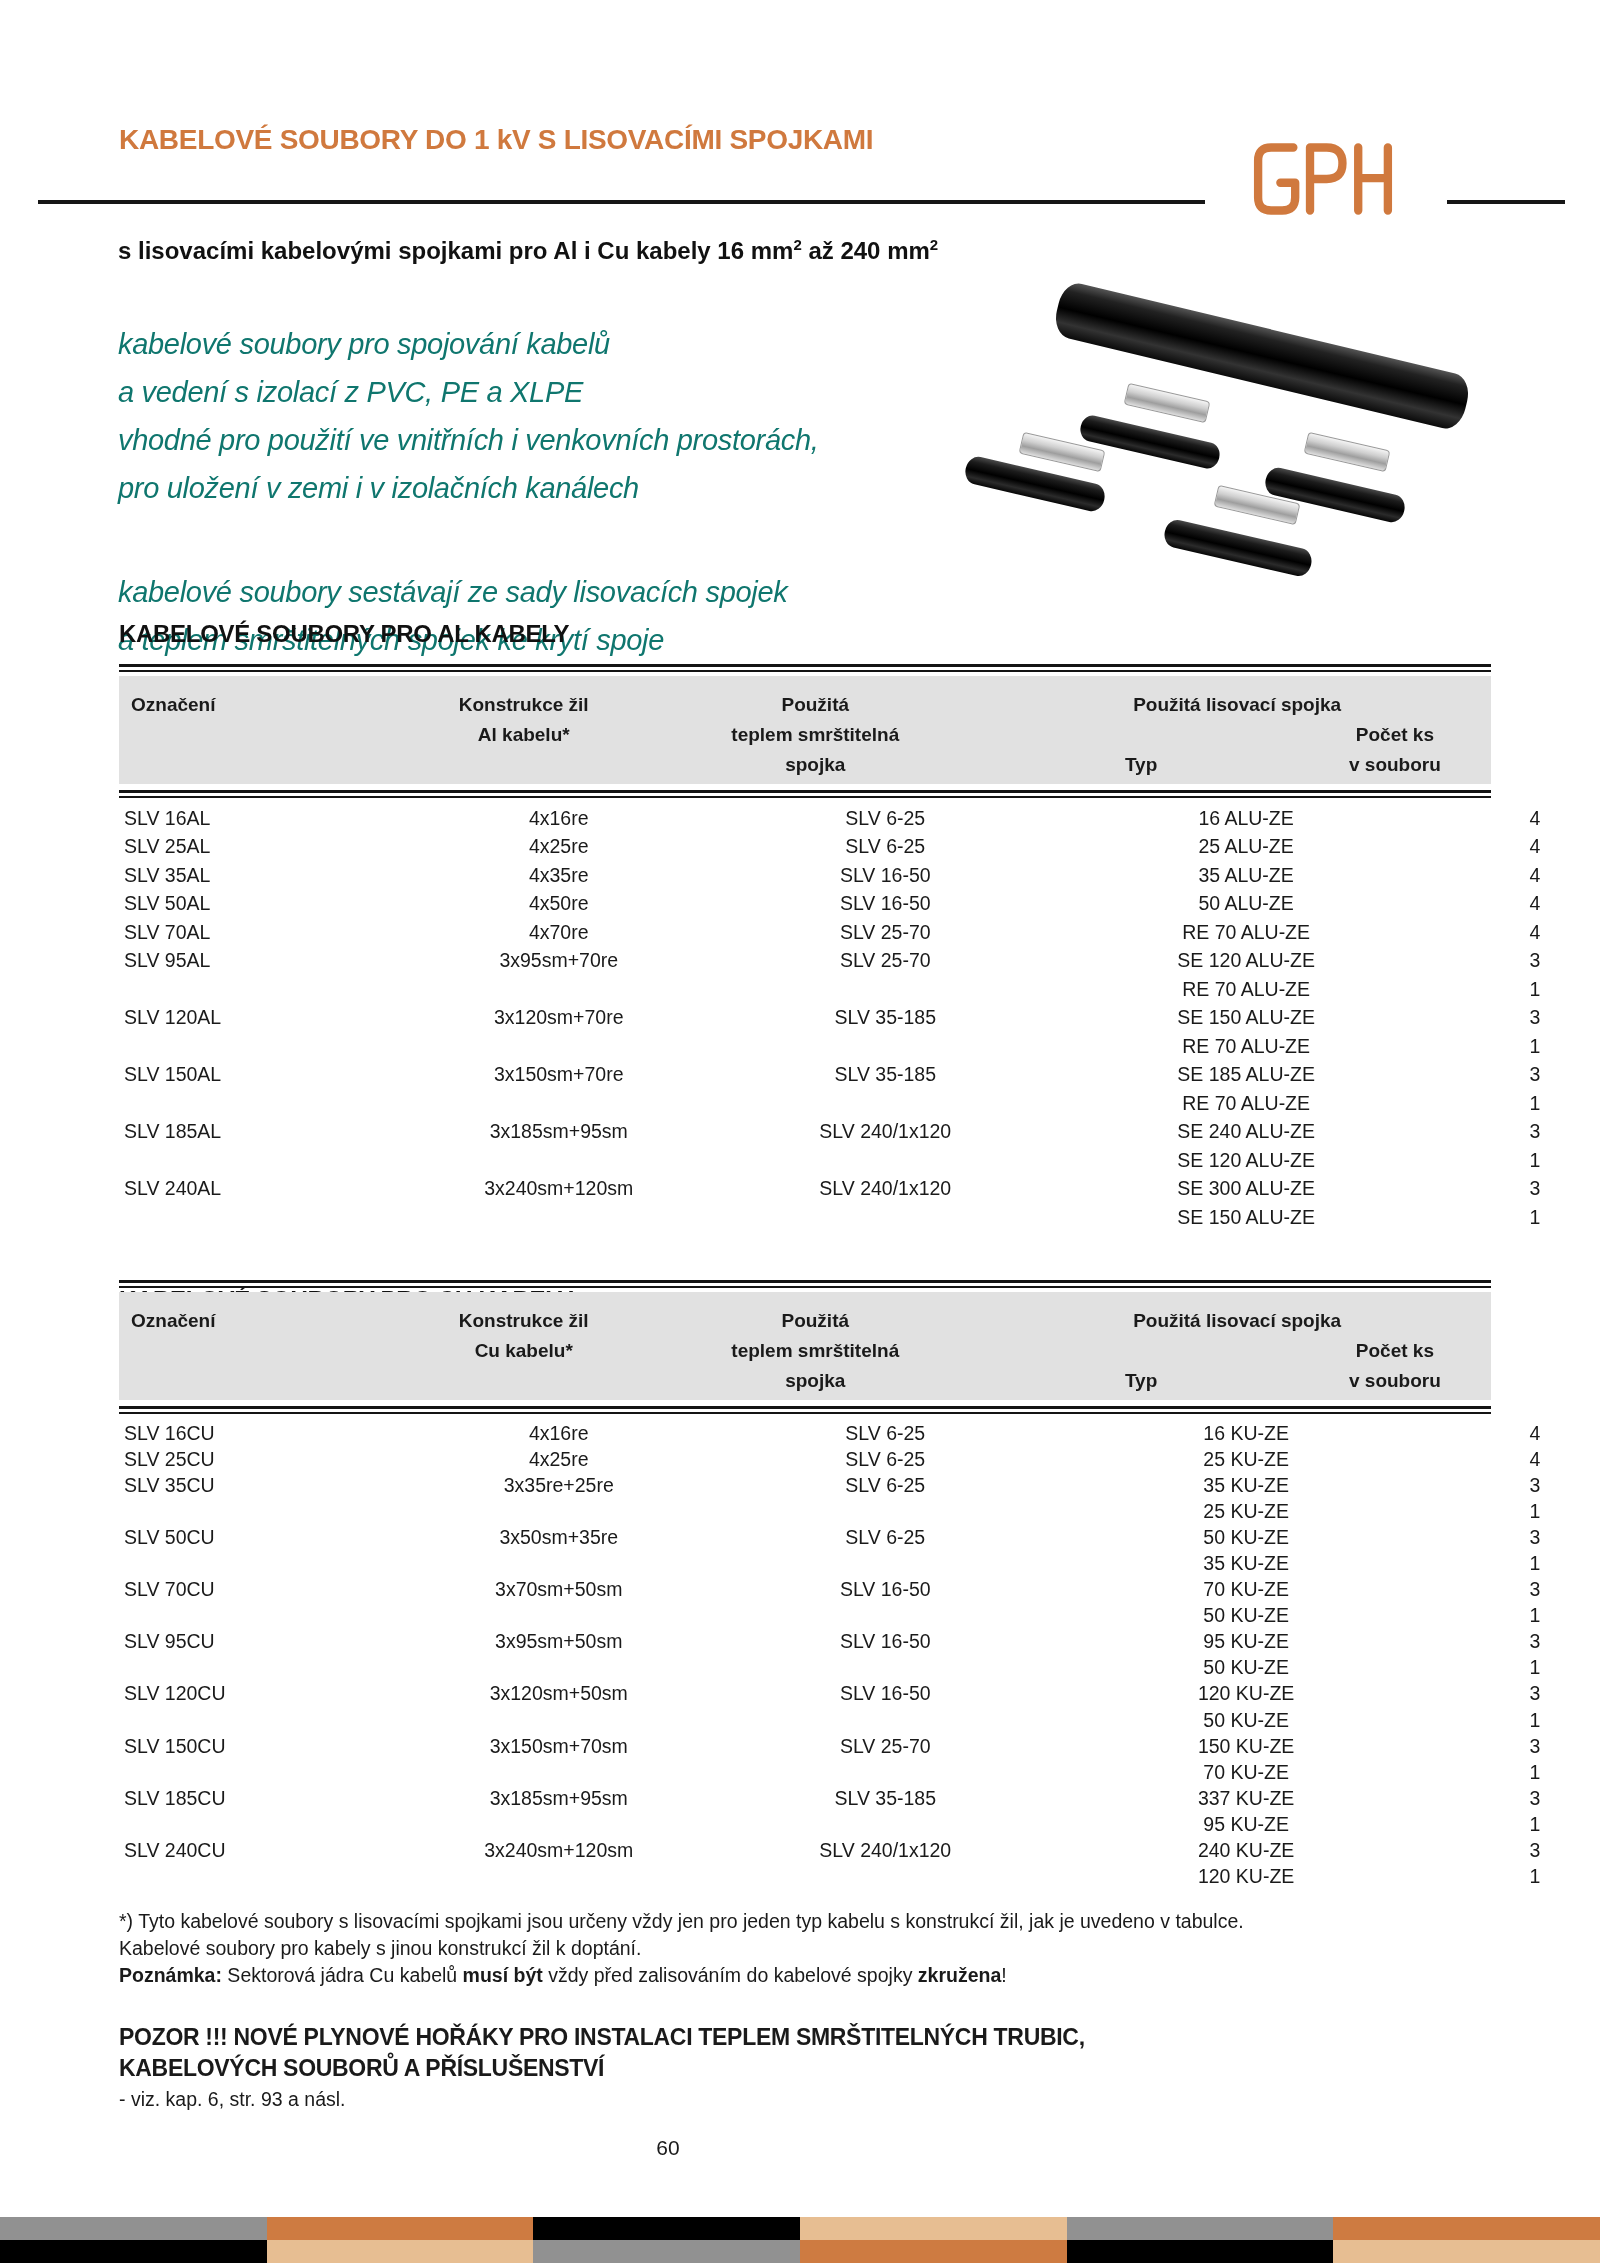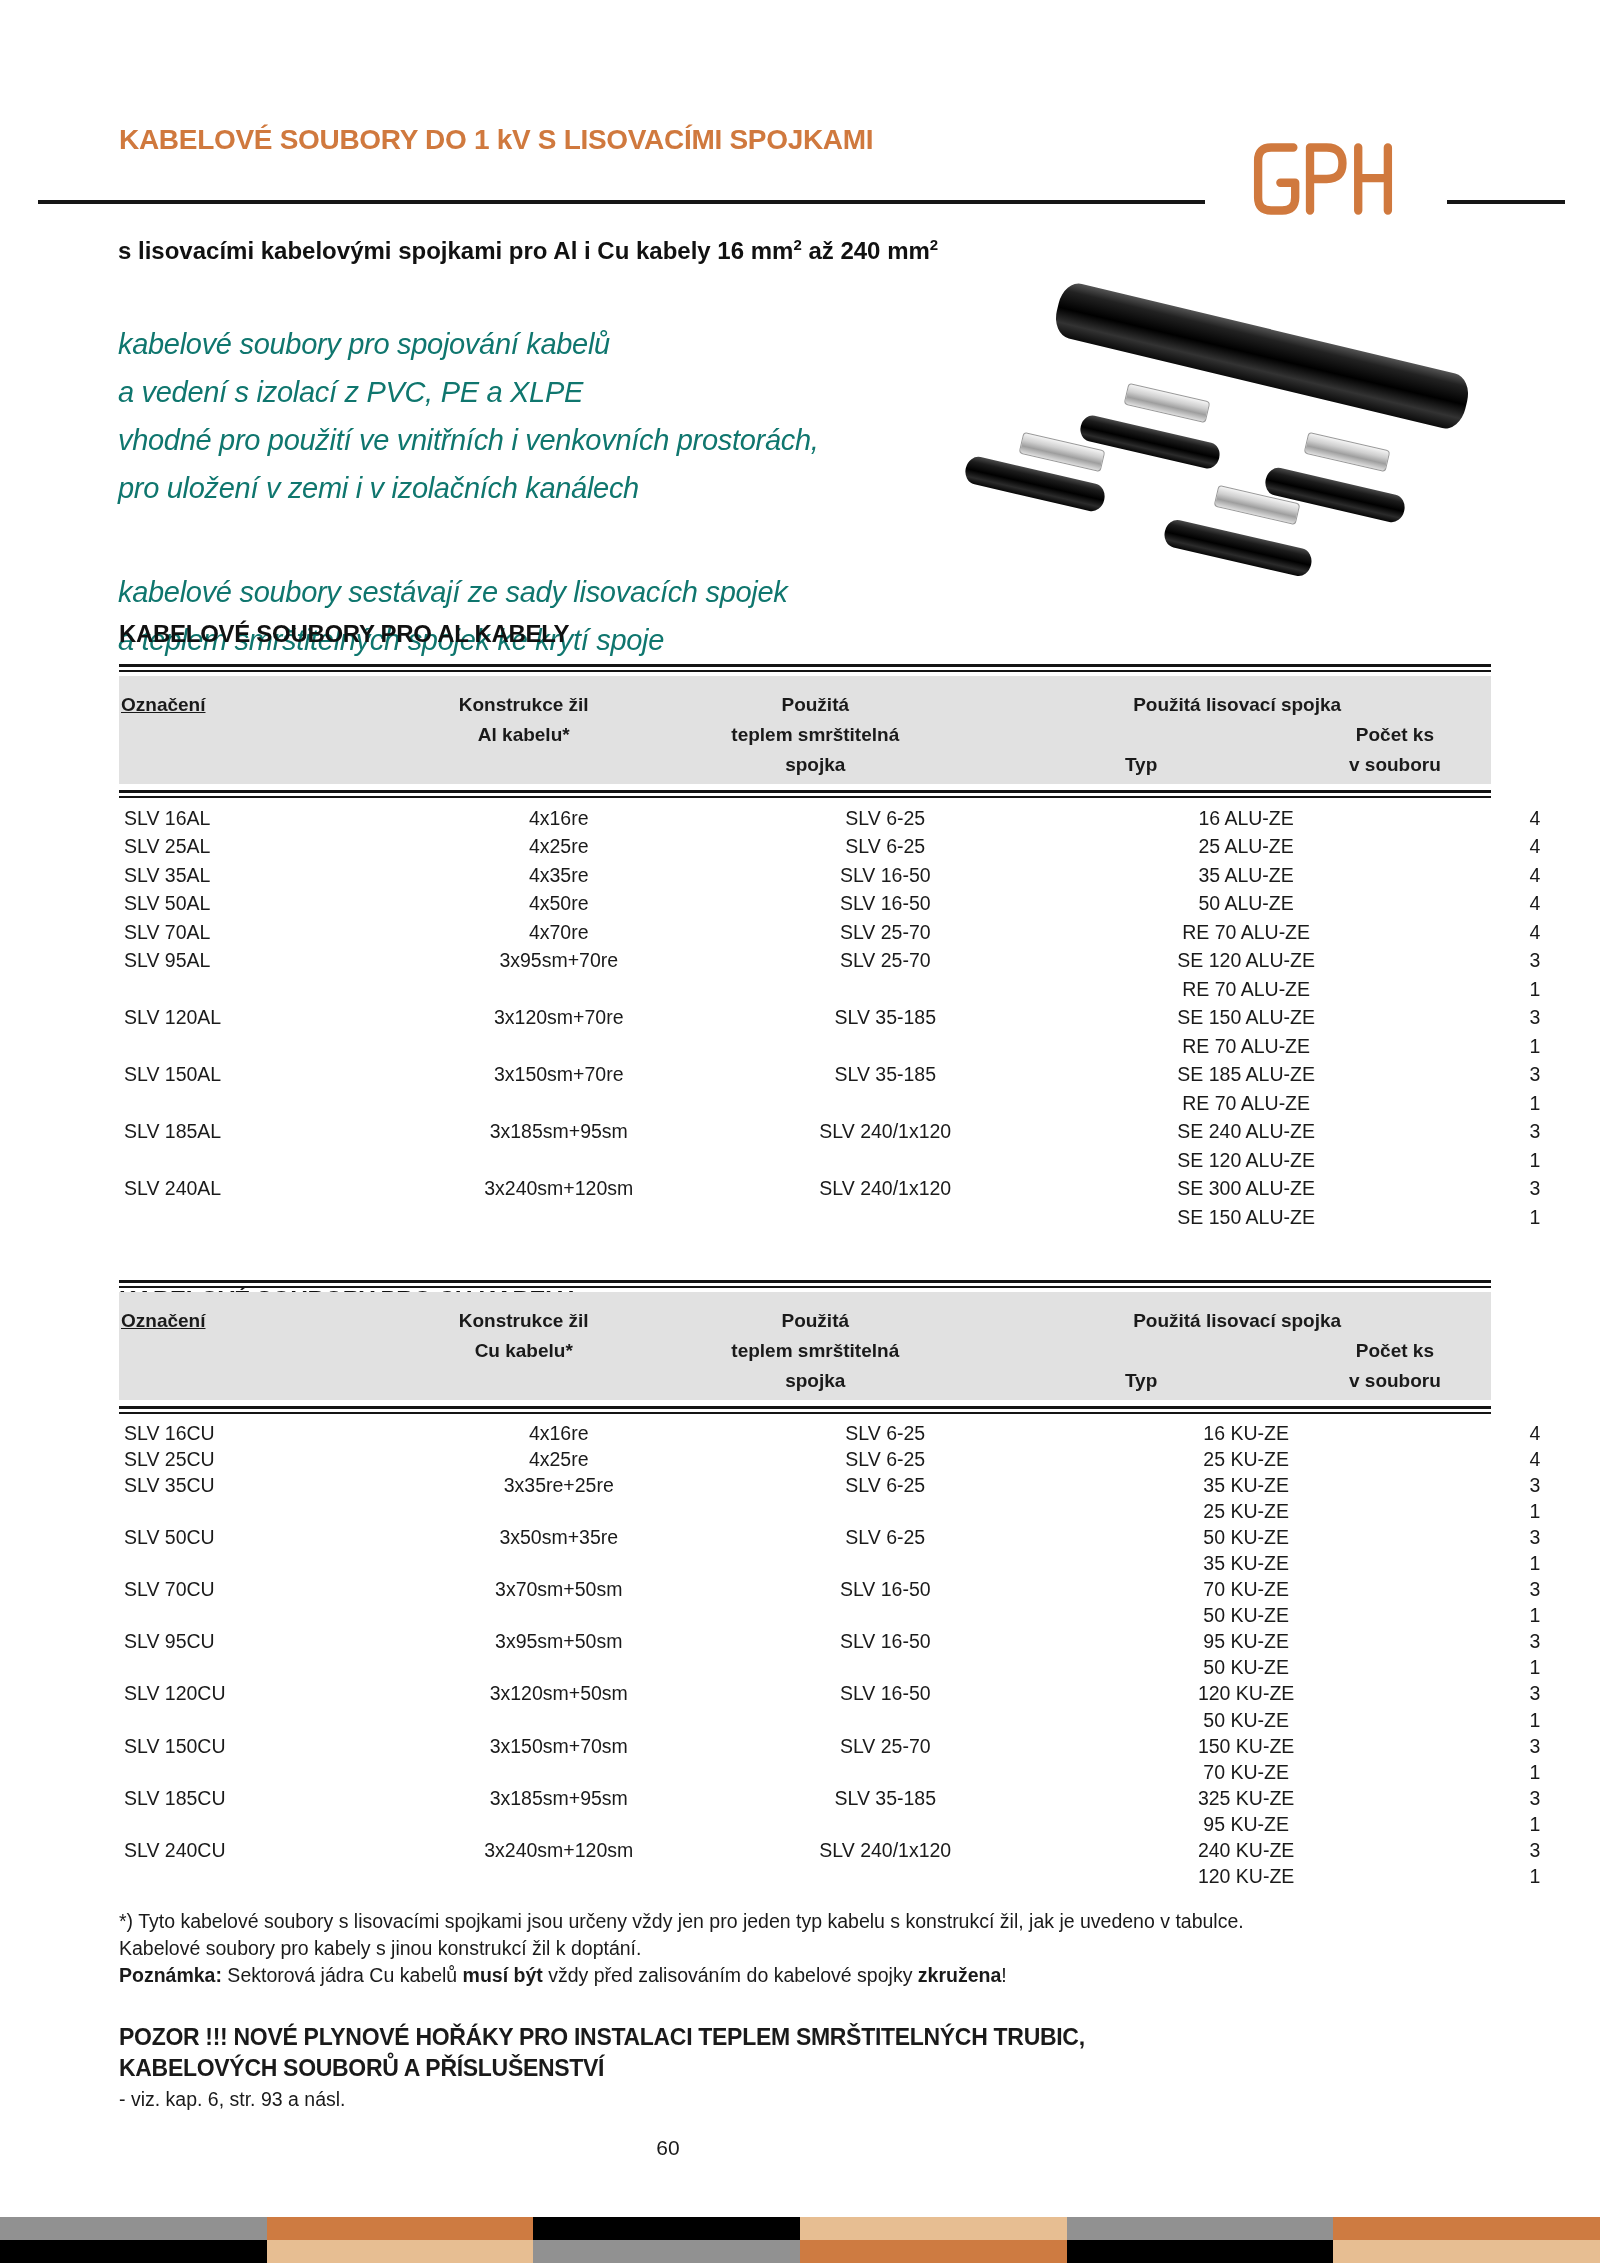--- a/index.html
+++ b/index.html
@@ -33,21 +33,21 @@
     background:linear-gradient(to bottom,#f4f4f4 0%,#cfcfcf 35%,#9e9e9e 65%,#dedede 100%);}
 
   
   .section-title{left:119px;font-size:24px;font-weight:bold;letter-spacing:-0.3px;color:#111;}
   .dtable{left:119px;width:1372px;}
   .rule2{height:3px;border-top:3px solid #141414;border-bottom:2px solid #141414;background:#fff;}
   .thead{background:var(--band,#e1e1e1);margin-top:4px;padding:14px 0 4px 0;}
   .hrow{display:grid;grid-template-columns:20.5% 18% 24.5% 23% 14%;height:30px;align-items:center;
     font-size:19px;font-weight:bold;}
   .hcell{text-align:center;}
-  .hcell.left{text-align:left;padding-left:2px;text-decoration:underline;}
+  .hcell.left{text-align:left;padding-left:12px;}
   .hcell.span45{grid-column:4/6;}
   .tbody{margin-top:6px;}
   .rule2.below{margin-top:6px;}
   .trow{display:grid;grid-template-columns:20.5% 18% 24.5% 23% 14%;align-items:center;font-size:19.5px;gap:35px;}
   .t1 .trow{height:28.5px;}
   .t2 .trow{height:26.1px;}
   .tcell{text-align:center;white-space:nowrap;}
   .tcell.c0{text-align:left;padding-left:5px;}
 
   
@@ -364,21 +364,21 @@
           <div class="tcell c0"></div>
           <div class="tcell c1"></div>
           <div class="tcell c2"></div>
           <div class="tcell c3">70 KU-ZE</div>
           <div class="tcell c4">1</div>
         </div>
         <div class="trow">
           <div class="tcell c0">SLV 185CU</div>
           <div class="tcell c1">3x185sm+95sm</div>
           <div class="tcell c2">SLV 35-185</div>
-          <div class="tcell c3">325 KU-ZE</div>
+          <div class="tcell c3">337 KU-ZE</div>
           <div class="tcell c4">3</div>
         </div>
         <div class="trow">
           <div class="tcell c0"></div>
           <div class="tcell c1"></div>
           <div class="tcell c2"></div>
           <div class="tcell c3">95 KU-ZE</div>
           <div class="tcell c4">1</div>
         </div>
         <div class="trow">

